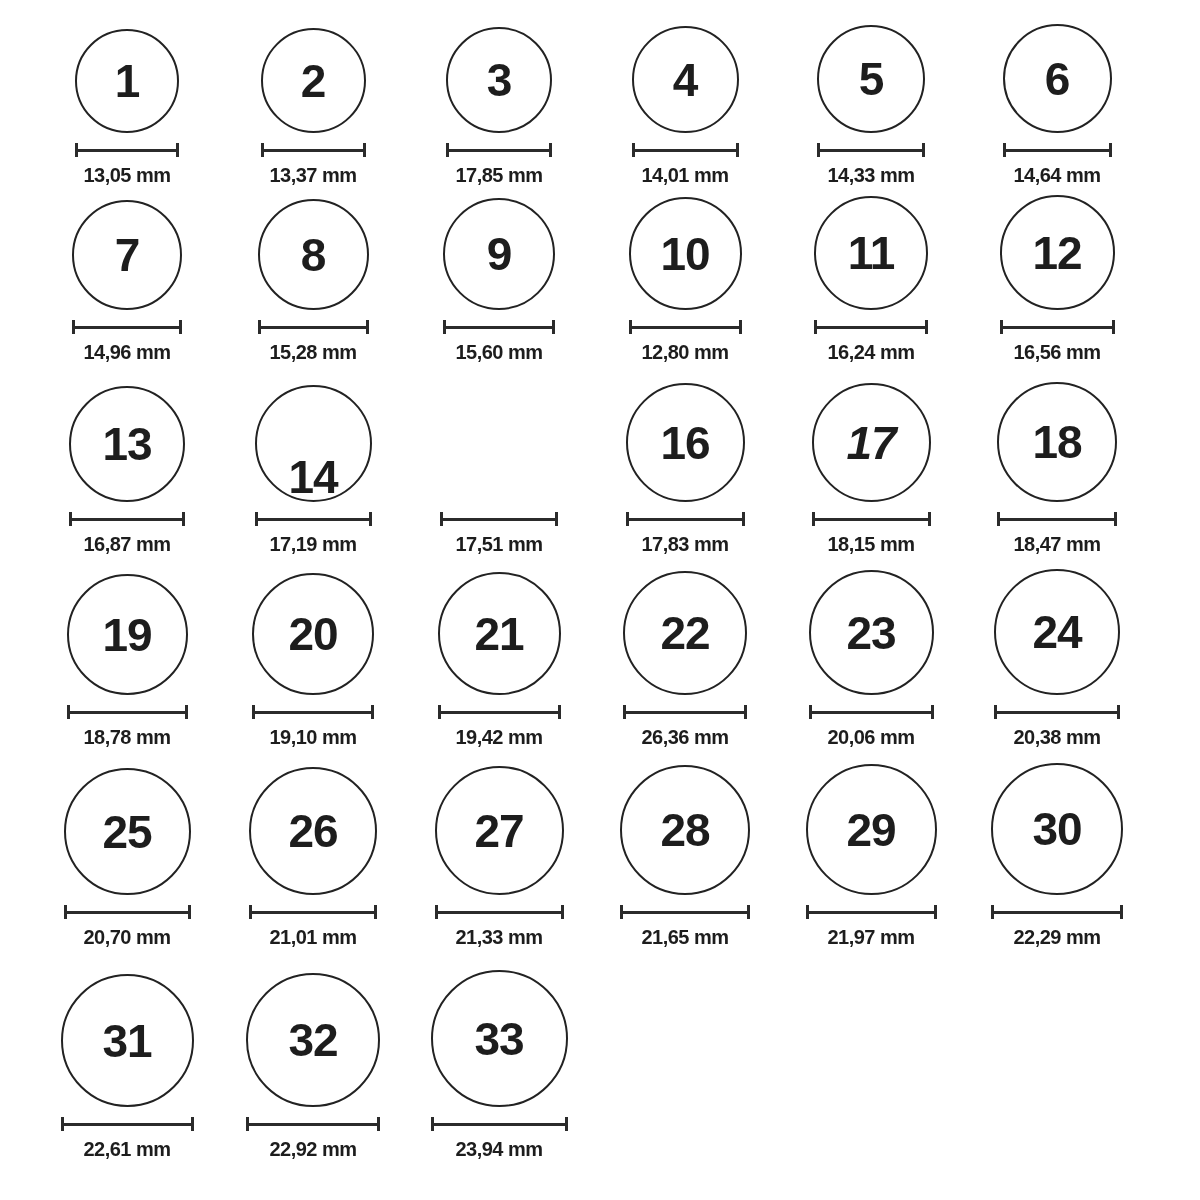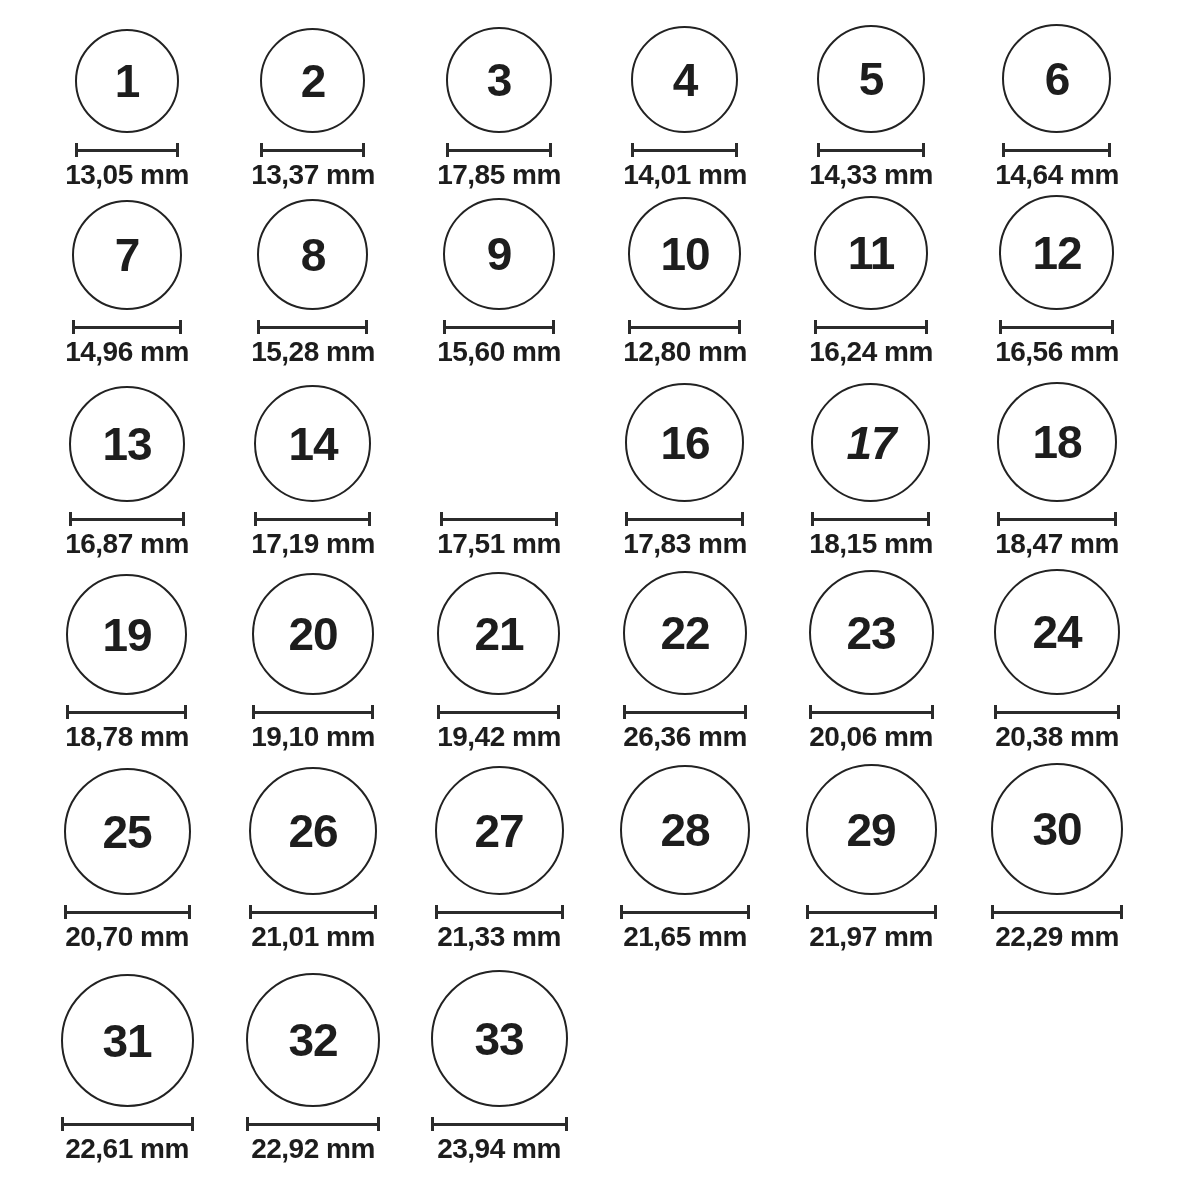--- a/index.html
+++ b/index.html
@@ -54,21 +54,21 @@
     position: absolute;
     top: 0;
     bottom: 0;
     width: 3px;
     background: #2b2b2b;
   }
   .measure::before { left: 0; }
   .measure::after  { right: 0; }
   .label {
     font-weight: 700;
-    font-size: 28px;
+    font-size: 20px;
     color: #1d1d1d;
     letter-spacing: -0.5px;
     line-height: 22px;
     white-space: nowrap;
   }
 </style>
 </head>
 <body>
 
 <div id="chart">
@@ -170,21 +170,21 @@
 
   <div class="cell">
     <div class="circle" style="width: 116px; height: 116px;">
       <span class="num">13</span>
     </div>
     <div class="measure" style="width: 116px;"></div>
     <div class="label">16,87 mm</div>
   </div>
 
   <div class="cell">
-    <div class="circle" style="width: 117px; height: 117px;">
+    <div class="circle" style="width: 117px; height: 117px; align-items: flex-end;">
       <span class="num">14</span>
     </div>
     <div class="measure" style="width: 117px;"></div>
     <div class="label">17,19 mm</div>
   </div>
 
   <div class="cell">
     <div class="measure" style="width: 118px;"></div>
     <div class="label">17,51 mm</div>
   </div>

